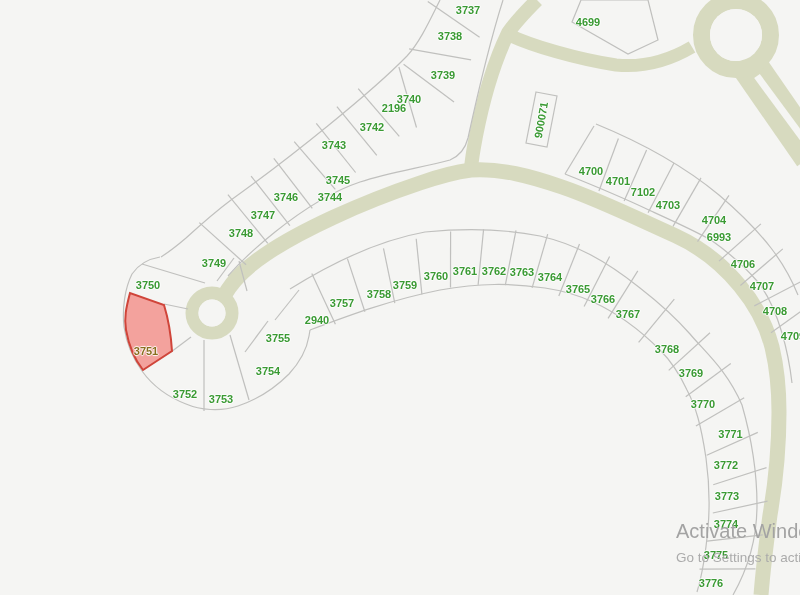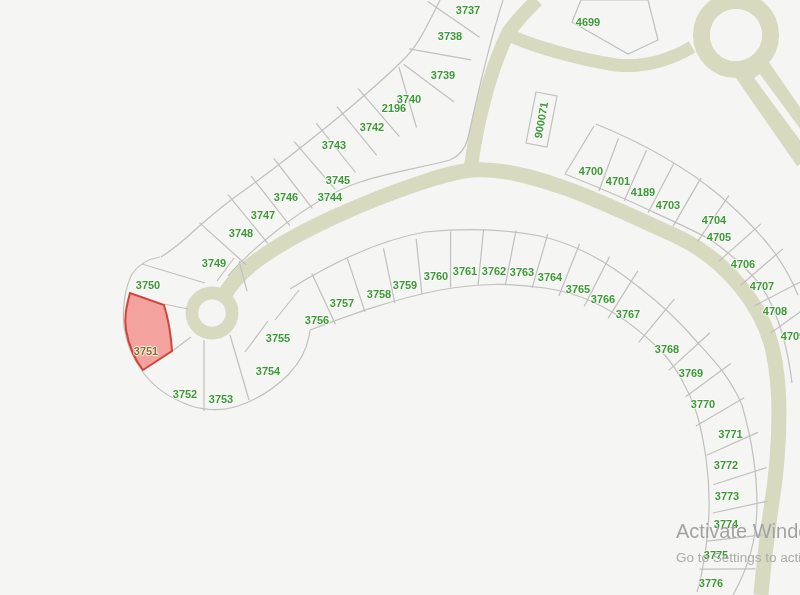--- a/index.html
+++ b/index.html
@@ -156,21 +156,21 @@
       <div class="lot-label" style="left: 286px; top: 197px;">3746</div>
       <div class="lot-label" style="left: 263px; top: 215px;">3747</div>
       <div class="lot-label" style="left: 241px; top: 233px;">3748</div>
       <div class="lot-label" style="left: 214px; top: 263px;">3749</div>
       <div class="lot-label" style="left: 148px; top: 285px;">3750</div>
       <div class="lot-label hl" style="left: 146px; top: 351px;">3751</div>
       <div class="lot-label" style="left: 185px; top: 394px;">3752</div>
       <div class="lot-label" style="left: 221px; top: 399px;">3753</div>
       <div class="lot-label" style="left: 268px; top: 371px;">3754</div>
       <div class="lot-label" style="left: 278px; top: 338px;">3755</div>
-      <div class="lot-label" style="left: 317px; top: 320px;">3756</div>
+      <div class="lot-label" style="left: 317px; top: 320px;">2940</div>
       <div class="lot-label" style="left: 342px; top: 303px;">3757</div>
       <div class="lot-label" style="left: 379px; top: 294px;">3758</div>
       <div class="lot-label" style="left: 405px; top: 285px;">3759</div>
       <div class="lot-label" style="left: 436px; top: 276px;">3760</div>
       <div class="lot-label" style="left: 465px; top: 271px;">3761</div>
       <div class="lot-label" style="left: 494px; top: 271px;">3762</div>
       <div class="lot-label" style="left: 522px; top: 272px;">3763</div>
       <div class="lot-label" style="left: 550px; top: 277px;">3764</div>
       <div class="lot-label" style="left: 578px; top: 289px;">3765</div>
       <div class="lot-label" style="left: 603px; top: 299px;">3766</div>
@@ -179,24 +179,24 @@
       <div class="lot-label" style="left: 691px; top: 373px;">3769</div>
       <div class="lot-label" style="left: 703px; top: 404px;">3770</div>
       <div class="lot-label" style="left: 713px; top: 434px; padding-left: 35px;">3771</div>
       <div class="lot-label" style="left: 726px; top: 465px;">3772</div>
       <div class="lot-label" style="left: 727px; top: 496px;">3773</div>
       <div class="lot-label" style="left: 726px; top: 524px;">3774</div>
       <div class="lot-label" style="left: 716px; top: 555px;">3775</div>
       <div class="lot-label" style="left: 711px; top: 583px;">3776</div>
       <div class="lot-label" style="left: 591px; top: 171px;">4700</div>
       <div class="lot-label" style="left: 618px; top: 181px;">4701</div>
-      <div class="lot-label" style="left: 643px; top: 192px;">4189</div>
+      <div class="lot-label" style="left: 643px; top: 192px;">7102</div>
       <div class="lot-label" style="left: 668px; top: 205px;">4703</div>
       <div class="lot-label" style="left: 694px; top: 220px; margin-left: 20px;">4704</div>
-      <div class="lot-label" style="left: 719px; top: 237px;">4705</div>
+      <div class="lot-label" style="left: 719px; top: 237px;">6993</div>
       <div class="lot-label" style="left: 743px; top: 264px;">4706</div>
       <div class="lot-label" style="left: 762px; top: 286px;">4707</div>
       <div class="lot-label" style="left: 775px; top: 311px;">4708</div>
       <div class="lot-label" style="left: 793px; top: 336px;">4709</div>
       <div class="lot-label" style="left: 588px; top: 22px;">4699</div>
       <div class="lot-label" style="left: 541px; top: 120px; transform: translate(-50%, -50%) rotate(-80deg);">900071</div>
     </div>
 
   <div class="watermark">
     <div class="wm1">Activate Windows</div>

